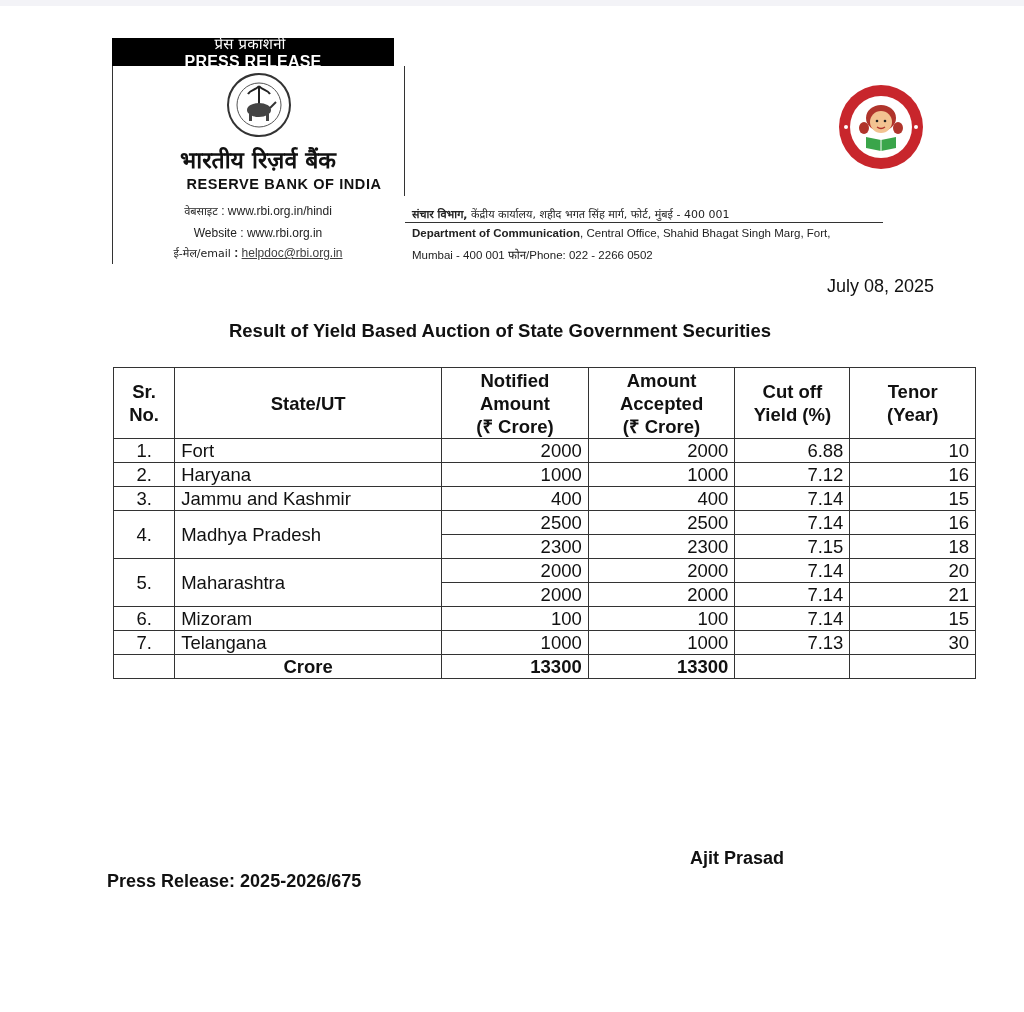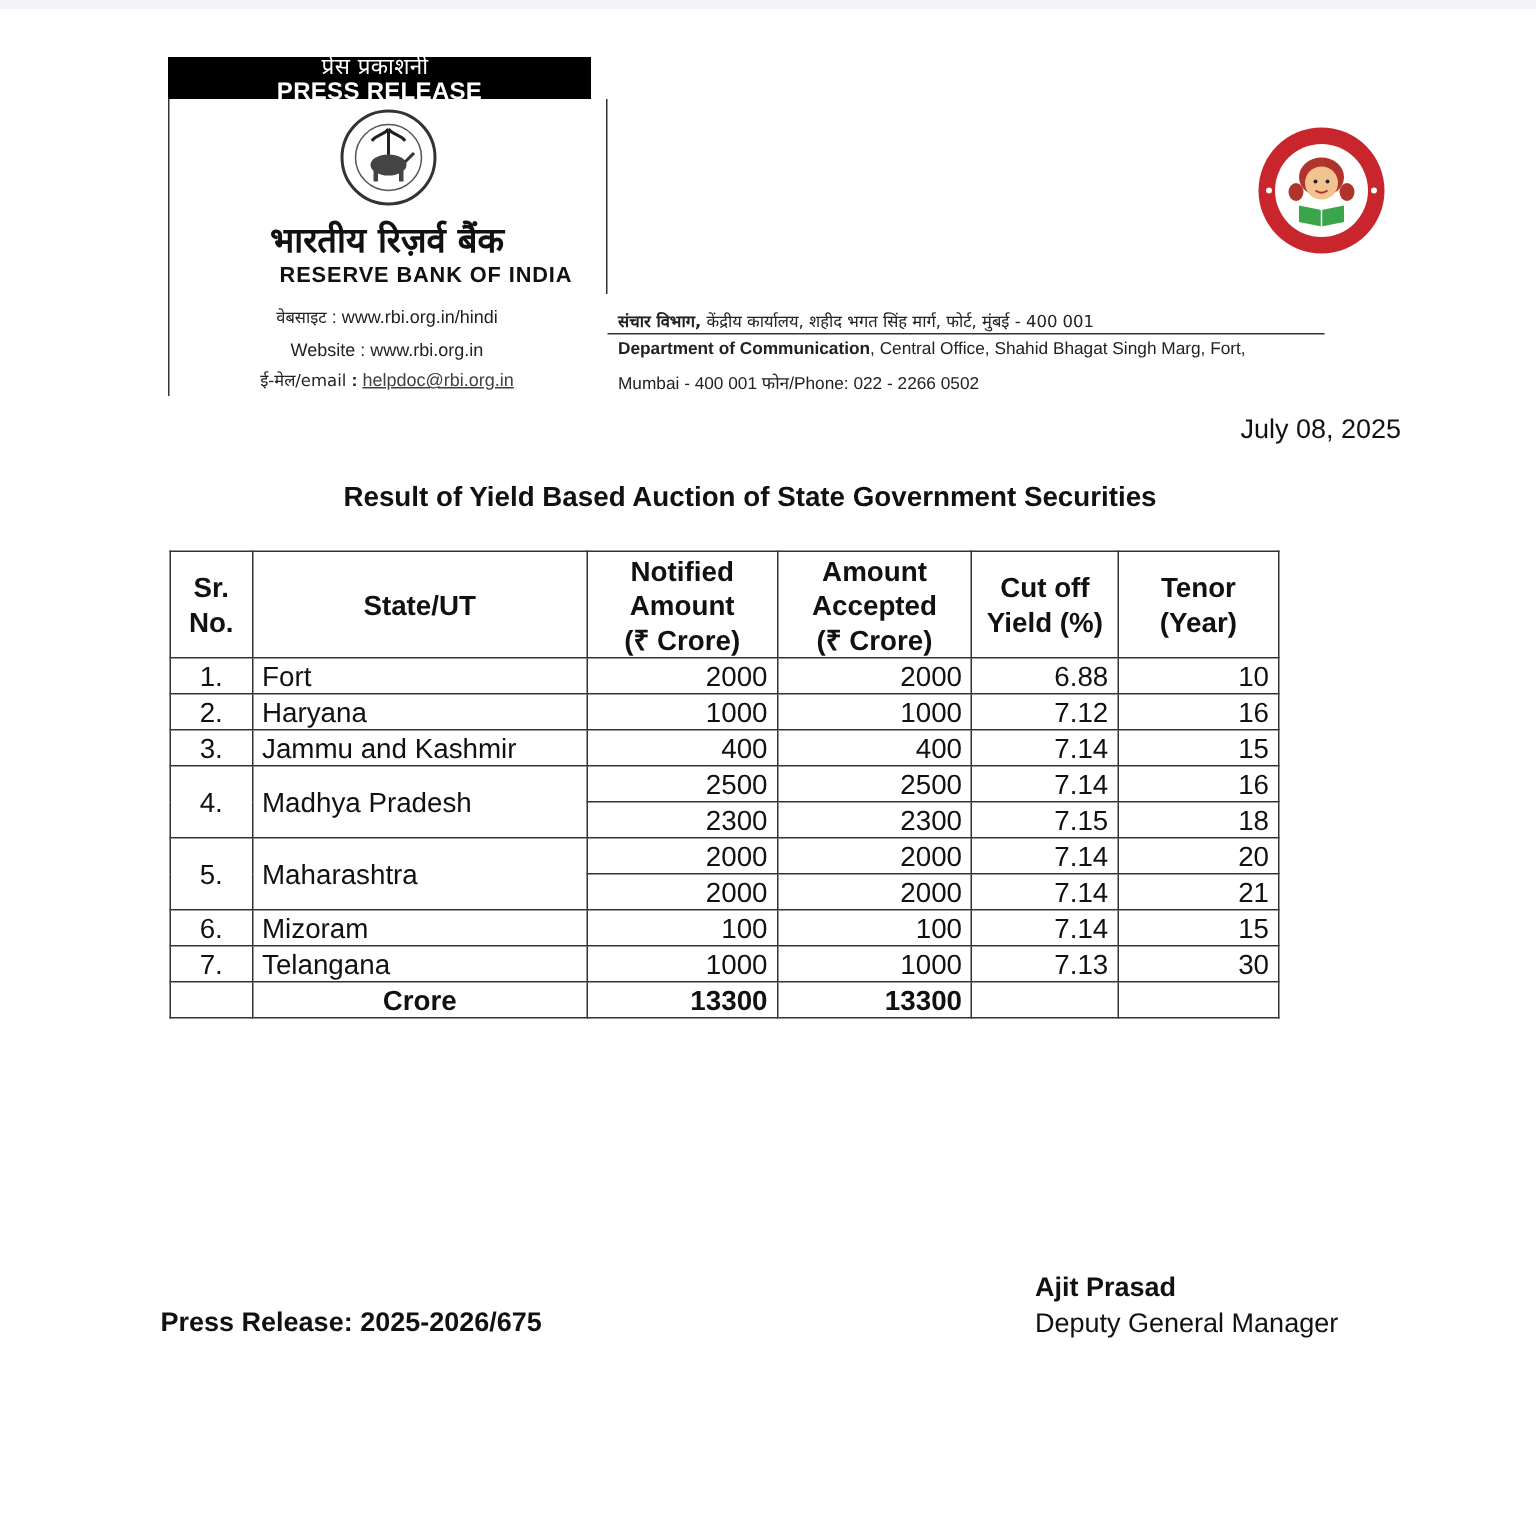--- a/index.html
+++ b/index.html
@@ -64,21 +64,21 @@
 
     .date {
       position: absolute; right: 90px; top: 276px; font-size: 18px;
     }
     .title {
       position: absolute; left: 112px; width: 776px; top: 320px;
       text-align: center; font-weight: bold; font-size: 18.5px;
     }
     table.results {
       position: absolute; left: 113px; top: 367px;
-      width: 740px;
+      width: 863px;
       border-collapse: collapse;
       font-size: 18.5px;
     }
     table.results th, table.results td {
       border: 1.5px solid #333;
       padding: 0 6px;
       height: 23px;
       line-height: 22px;
     }
     table.results th {
@@ -256,14 +256,13 @@
       <td class="c-num total-val">13300</td>
       <td class="c-yield"></td>
       <td class="c-tenor"></td>
     </tr>
   </tbody>
 </table>
 
 <div class="pr-no">Press Release: 2025-2026/675</div>
 <div class="sign">
   <div class="name">Ajit Prasad</div>
-  <div>Deputy General Manager</div>
 </div>
 
 </body></html>

